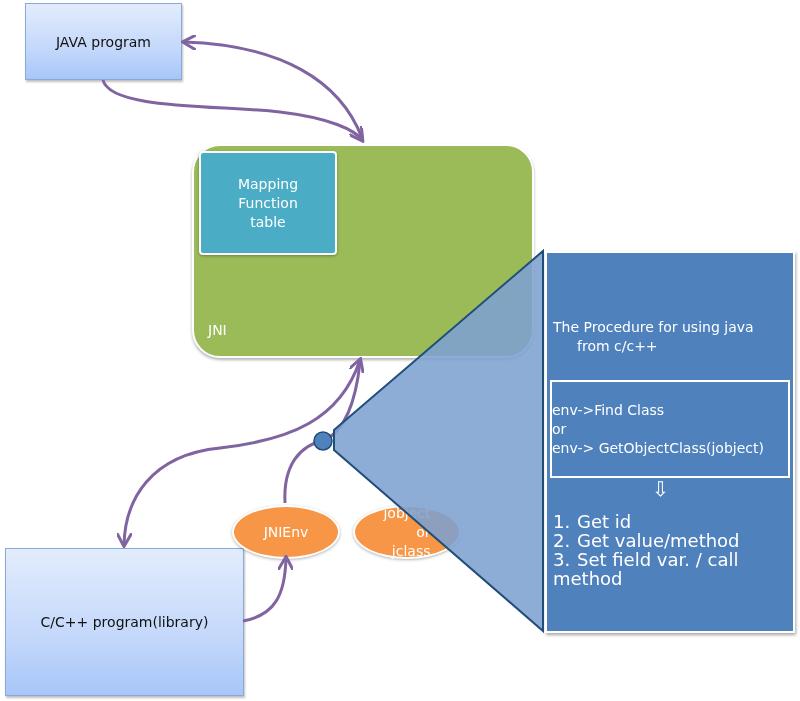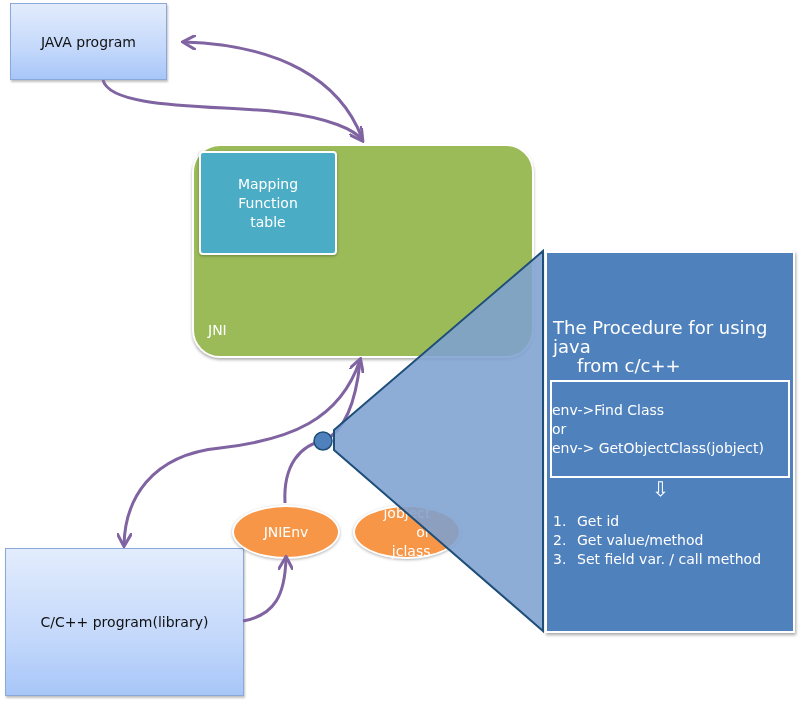--- a/index.html
+++ b/index.html
@@ -5,21 +5,21 @@
   html, body { margin: 0; padding: 0; background: #ffffff; }
   body { width: 800px; height: 701px; position: relative; overflow: hidden; font-family: "DejaVu Sans", sans-serif; }
   .abs { position: absolute; }
   .lightbox {
     background: linear-gradient(to bottom, #e2ecfc 0%, #c4d8fb 60%, #a7c6f8 100%);
     border: 1px solid #8aa9d8;
     box-shadow: 1px 2px 2px rgba(0,0,0,0.25);
     display: flex; align-items: center; justify-content: center;
     color: #111; font-size: 14px; text-align: center;
   }
-  #java-box { left: 10px; top: 3px; width: 155px; height: 75px; }
+  #java-box { left: 25px; top: 3px; width: 155px; height: 75px; }
   #cpp-box { left: 5px; top: 548px; width: 237px; height: 146px; }
   #jni-box {
     left: 192px; top: 144px; width: 338px; height: 210px;
     background: #9bbb59; border: 2px solid #ffffff; border-radius: 28px;
     box-shadow: 0 2px 3px rgba(0,0,0,0.3);
   }
   #jni-label { left: 208px; top: 322px; color: #ffffff; font-size: 14px; }
   #map-box {
     left: 199px; top: 151px; width: 134px; height: 100px;
     background: #4bacc6; border: 2px solid #ffffff; border-radius: 4px;
@@ -34,30 +34,30 @@
     color: #ffffff; font-size: 14px; text-align: center; line-height: 19px;
   }
   #jnienv { left: 232px; top: 505px; width: 104px; height: 50px; }
   #jobject { left: 353px; top: 505px; width: 104px; height: 50px; text-align: right; }
   #panel {
     left: 545px; top: 251px; width: 246px; height: 378px;
     background: #4f81bd; border: 2px solid #ffffff;
     box-shadow: 1px 2px 3px rgba(0,0,0,0.35);
     color: #ffffff; font-size: 14px;
   }
-  #panel-title { left: 553px; top: 318px; color: #fff; font-size: 18px; line-height: 19px; }
+  #panel-title { left: 553px; top: 318px; color: #fff; font-size: 14px; line-height: 19px; }
   #panel-title .l2 { padding-left: 24px; }
   #inner-box {
   left: 550px; top: 380px; width: 236px; height: 94px;
     border: 2px solid #ffffff; background: #4f81bd;
     display: flex; flex-direction: column; align-items: flex-start; justify-content: center;
     color: #ffffff; font-size: 14px; line-height: 19px; text-align: center;
   }
   #down-arrow { left: 652px; top: 478px; color: #fff; font-size: 20px; line-height: 22px; }
-  #steps { left: 553px; top: 512px; color: #fff; font-size: 14px; line-height: 19px; margin: 0; padding: 0; list-style: none; }
+  #steps { left: 553px; top: 512px; color: #fff; font-size: 18px; line-height: 19px; margin: 0; padding: 0; list-style: none; }
   #steps li span.num { display: inline-block; width: 24px; }
   svg#overlay { position: absolute; left: 0; top: 0; }
 </style>
 </head>
 <body>
 
 <div id="java-box" class="abs lightbox">
   <span>JAVA program</span>
 </div>
 

